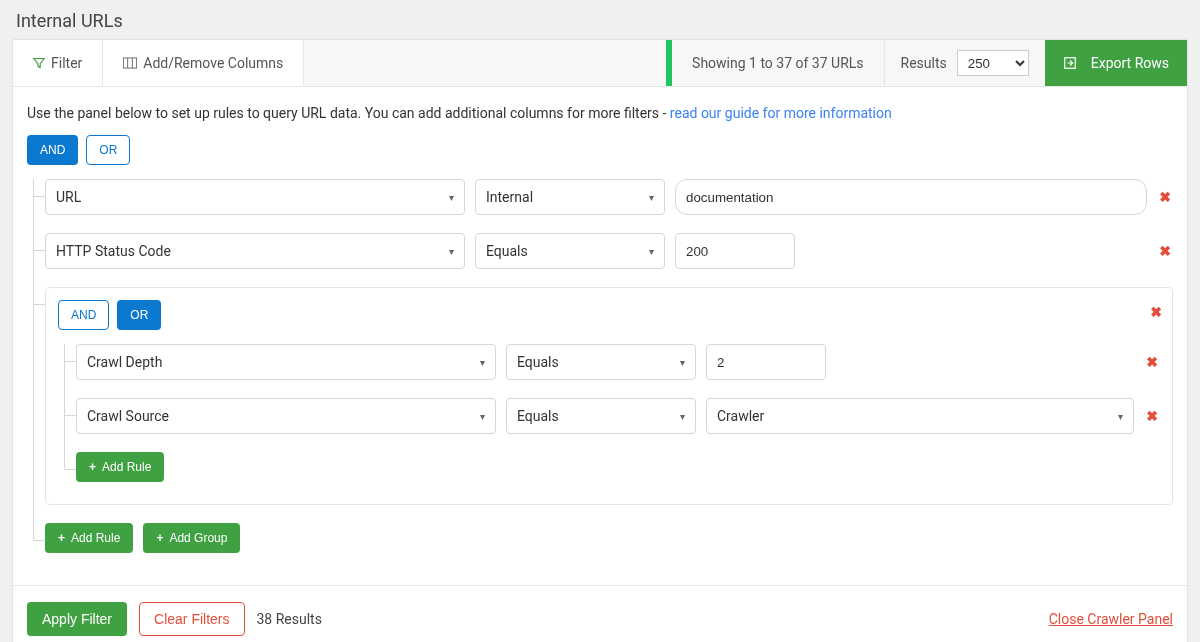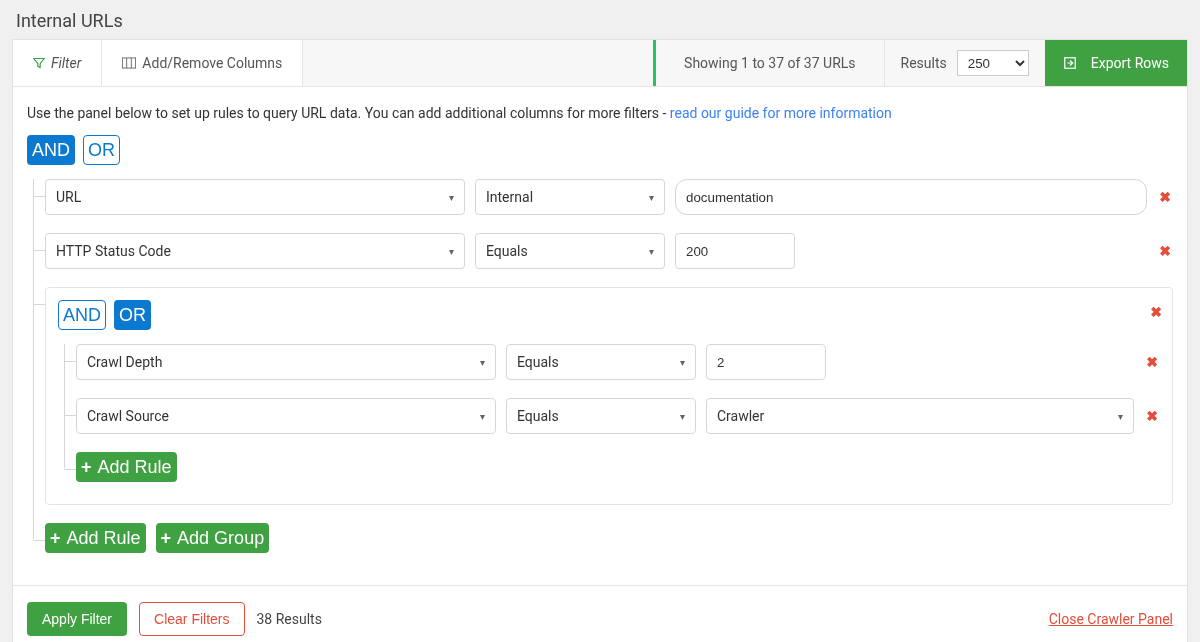--- a/index.html
+++ b/index.html
@@ -33,33 +33,32 @@
     align-items: center;
     padding: 0 20px;
     height: 46px;
     gap: 6px;
     border-right: 1px solid #e6e6e6;
     color: #555;
     cursor: pointer;
   }
   .toolbar .tab.first {
     background: #fff;
-    font-style: italic;
   }
   .toolbar .tab.second {
     background: #fff;
     gap: 6px;
   }
   .toolbar .spacer { flex: 1 1 auto; }
   .toolbar .showing {
     display: flex;
     align-items: center;
-    padding: 0 28px;
+    padding: 0 20px;
     color: #555;
-    border-left: 3px solid #22c55e;
+    border-left: 6px solid #22c55e;
   }
   .toolbar .results {
     display: flex;
     align-items: center;
     gap: 10px;
     padding: 0 16px;
     border-left: 1px solid #e6e6e6;
     color: #555;
   }
   .toolbar .results select {
@@ -94,21 +93,21 @@
     align-items: center;
     gap: 6px;
     height: 34px;
     padding: 0 14px;
     border-radius: 4px;
     border: 1px solid transparent;
     cursor: pointer;
     font-size: 14px;
     background: #fff;
   }
-  .btn-sm { height: 30px; padding: 0 4px; font-size: 18px; }
+  .btn-sm { height: 30px; padding: 0 12px; font-size: 12px; }
   .btn-primary { background: #0b79d0; color: #fff; }
   .btn-primary-outline { background: #fff; color: #0b79d0; border-color: #0b79d0; }
   .btn-success { background: #3fa142; color: #fff; }
   .btn-danger-outline { background: #fff; color: #e44d3a; border-color: #e44d3a; }
   .rules-group {
     position: relative;
     margin-left: 18px;
   }
   .rules-group::before {
     content: "";

